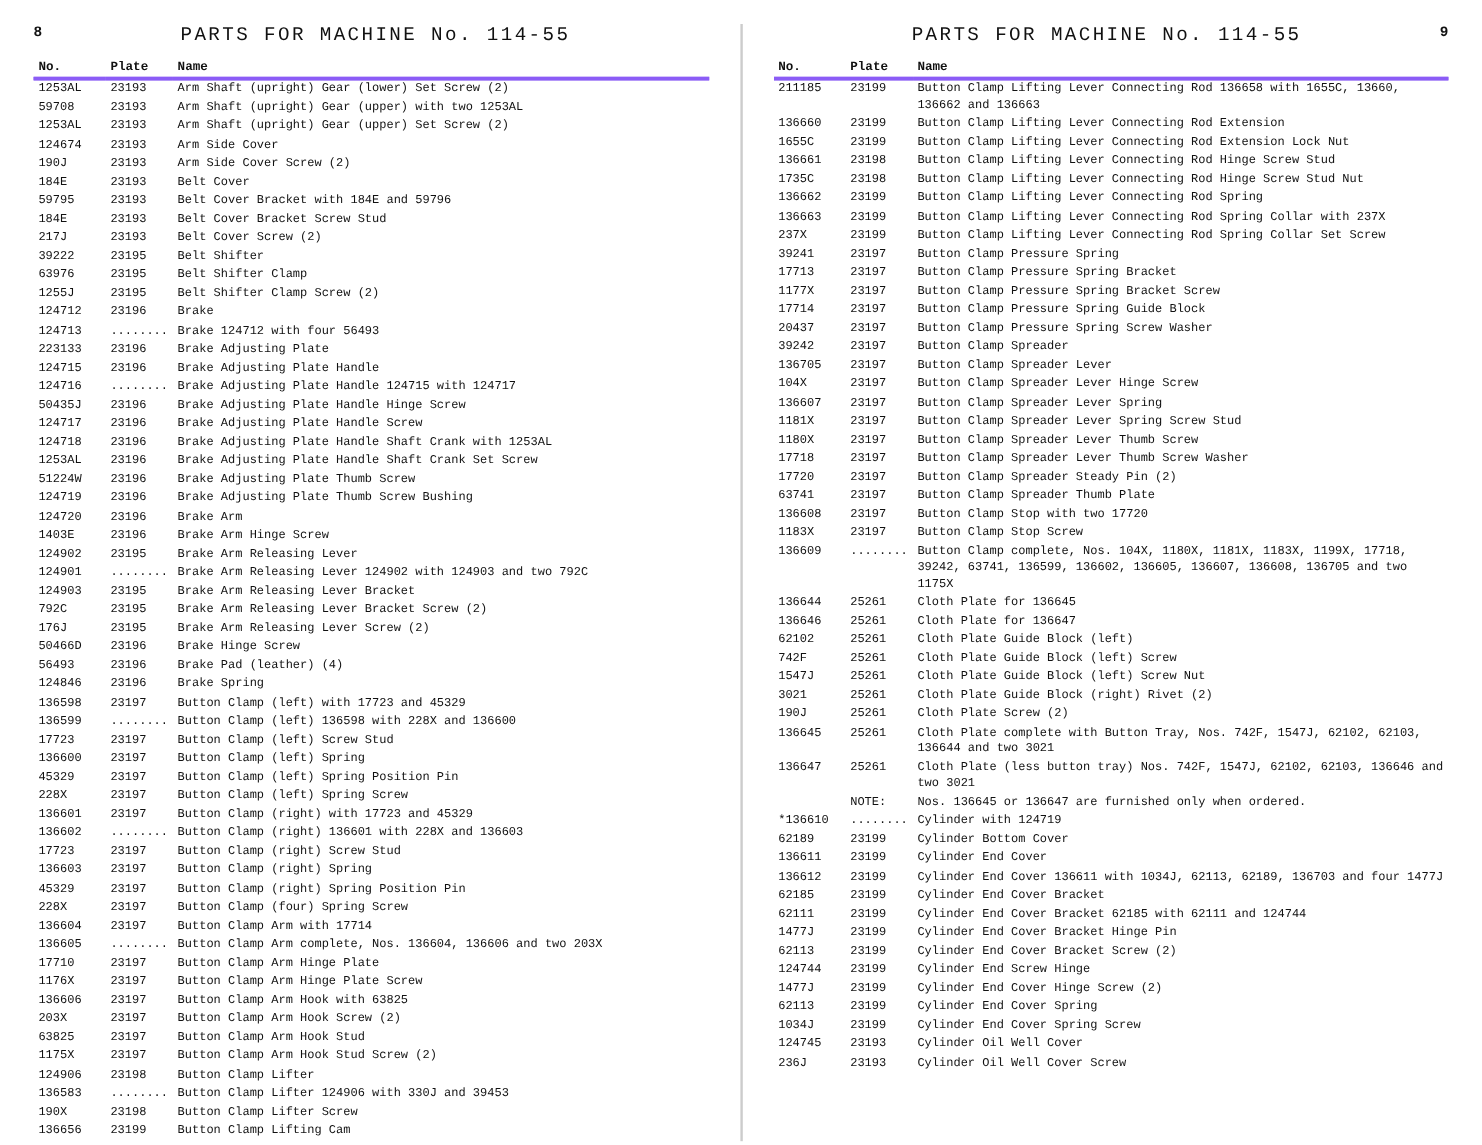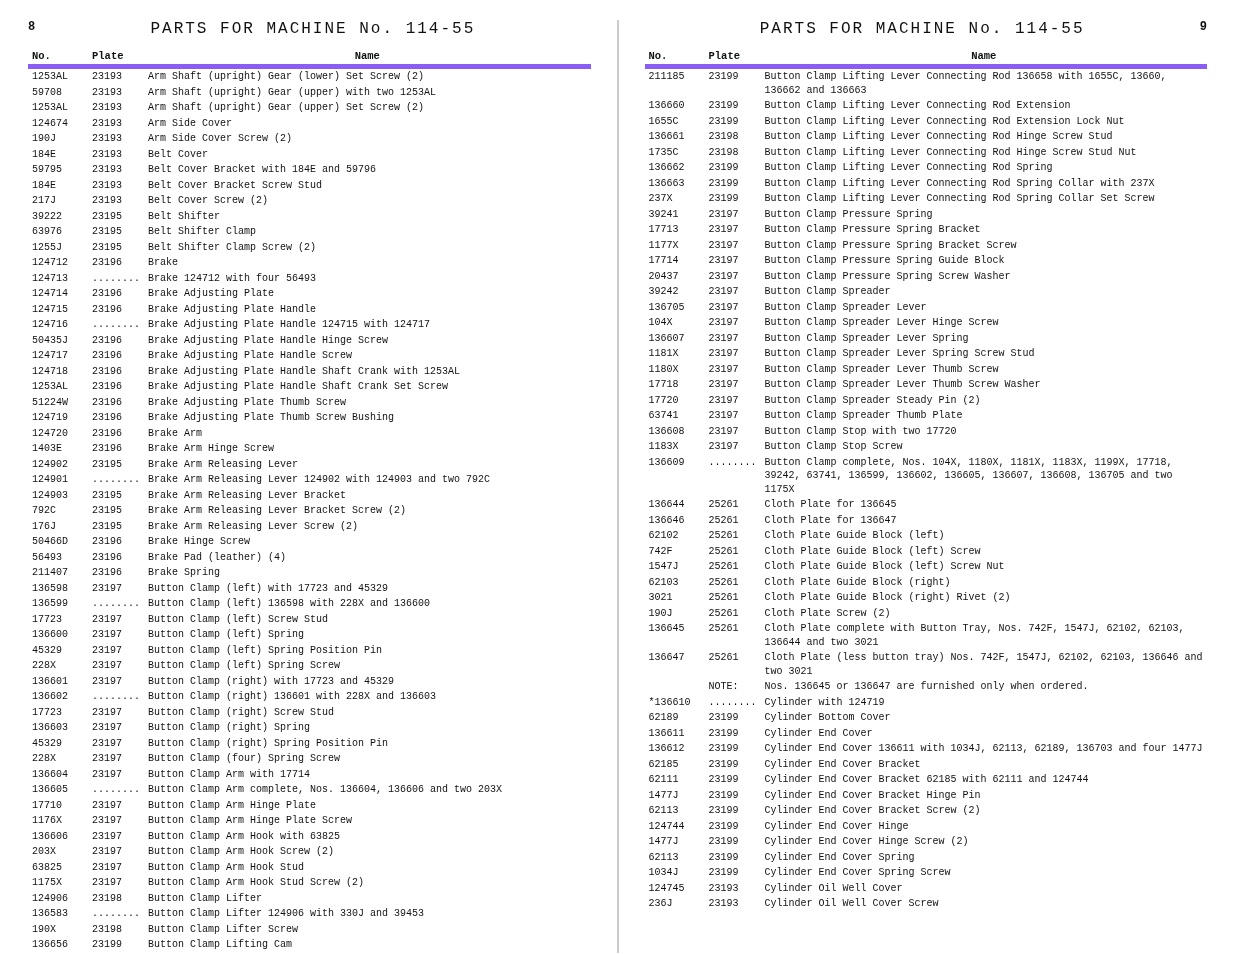--- a/index.html
+++ b/index.html
@@ -42,25 +42,25 @@
       margin-bottom: 12px;
     }
     .parts-table {
       width: 100%;
       border-collapse: collapse;
     }
     .parts-table th {
       font-size: 10.5px;
       font-weight: bold;
       text-align: left;
-      border-bottom: 5px solid #8b5cf6;
+      border-bottom: 3px solid #8b5cf6;
       padding: 2px 4px;
       white-space: nowrap;
     }
-    .parts-table th.name-col { text-align: center; }
+    .parts-table th.name-col { text-align: left; }
     .parts-table td {
       font-size: 10px;
       padding: 1px 4px;
       vertical-align: top;
       line-height: 1.35;
     }
     .col-no { width: 60px; }
     .col-plate { width: 45px; }
     .col-name { }
   </style>
@@ -147,21 +147,21 @@
             <td class="col-no">124712</td>
             <td class="col-plate">23196</td>
             <td class="col-name">Brake</td>
           </tr>
           <tr>
             <td class="col-no">124713</td>
             <td class="col-plate">........</td>
             <td class="col-name">Brake 124712 with four 56493</td>
           </tr>
           <tr>
-            <td class="col-no">124714</td>
+            <td class="col-no">223133</td>
             <td class="col-plate">23196</td>
             <td class="col-name">Brake Adjusting Plate</td>
           </tr>
           <tr>
             <td class="col-no">124715</td>
             <td class="col-plate">23196</td>
             <td class="col-name">Brake Adjusting Plate Handle</td>
           </tr>
           <tr>
             <td class="col-no">124716</td>
@@ -237,21 +237,21 @@
             <td class="col-no">50466D</td>
             <td class="col-plate">23196</td>
             <td class="col-name">Brake Hinge Screw</td>
           </tr>
           <tr>
             <td class="col-no">56493</td>
             <td class="col-plate">23196</td>
             <td class="col-name">Brake Pad (leather) (4)</td>
           </tr>
           <tr>
-            <td class="col-no">211407</td>
+            <td class="col-no">124846</td>
             <td class="col-plate">23196</td>
             <td class="col-name">Brake Spring</td>
           </tr>
           <tr>
             <td class="col-no">136598</td>
             <td class="col-plate">23197</td>
             <td class="col-name">Button Clamp (left) with 17723 and 45329</td>
           </tr>
           <tr>
             <td class="col-no">136599</td>
@@ -532,25 +532,20 @@
             <td class="col-no">742F</td>
             <td class="col-plate">25261</td>
             <td class="col-name">Cloth Plate Guide Block (left) Screw</td>
           </tr>
           <tr>
             <td class="col-no">1547J</td>
             <td class="col-plate">25261</td>
             <td class="col-name">Cloth Plate Guide Block (left) Screw Nut</td>
           </tr>
           <tr>
-            <td class="col-no">62103</td>
-            <td class="col-plate">25261</td>
-            <td class="col-name">Cloth Plate Guide Block (right)</td>
-          </tr>
-          <tr>
             <td class="col-no">3021</td>
             <td class="col-plate">25261</td>
             <td class="col-name">Cloth Plate Guide Block (right) Rivet (2)</td>
           </tr>
           <tr>
             <td class="col-no">190J</td>
             <td class="col-plate">25261</td>
             <td class="col-name">Cloth Plate Screw (2)</td>
           </tr>
           <tr>
@@ -604,21 +599,21 @@
             <td class="col-name">Cylinder End Cover Bracket Hinge Pin</td>
           </tr>
           <tr>
             <td class="col-no">62113</td>
             <td class="col-plate">23199</td>
             <td class="col-name">Cylinder End Cover Bracket Screw (2)</td>
           </tr>
           <tr>
             <td class="col-no">124744</td>
             <td class="col-plate">23199</td>
-            <td class="col-name">Cylinder End Cover Hinge</td>
+            <td class="col-name">Cylinder End Screw Hinge</td>
           </tr>
           <tr>
             <td class="col-no">1477J</td>
             <td class="col-plate">23199</td>
             <td class="col-name">Cylinder End Cover Hinge Screw (2)</td>
           </tr>
           <tr>
             <td class="col-no">62113</td>
             <td class="col-plate">23199</td>
             <td class="col-name">Cylinder End Cover Spring</td>

